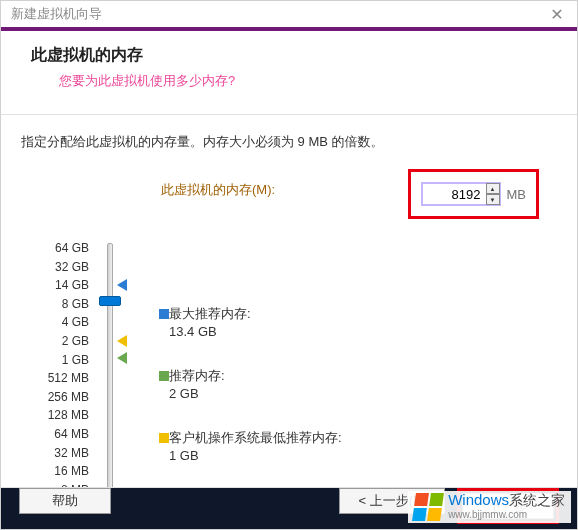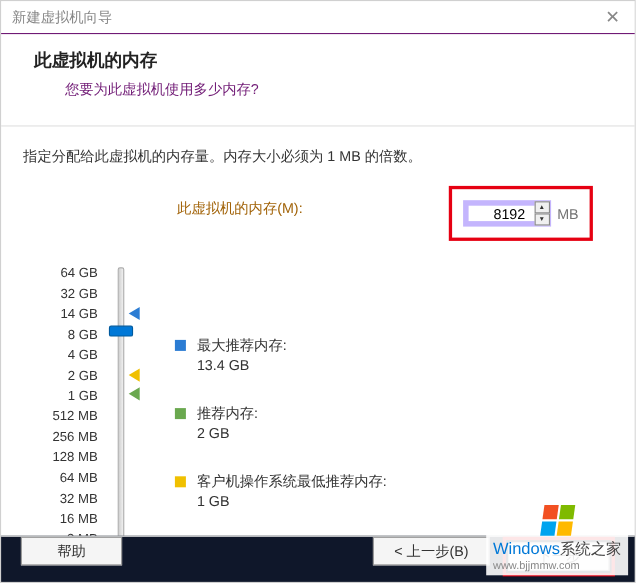--- a/index.html
+++ b/index.html
@@ -15,21 +15,21 @@
     .dialog {
       width: 578px;
       height: 530px;
       background: #ffffff;
       border: 1px solid #d0d0d0;
       position: relative;
     }
     
     .titlebar {
       height: 30px;
-      border-bottom: 1px solid #701a75;
+      border-bottom: 4px solid #701a75;
       display: flex;
       align-items: center;
       padding: 0 10px;
       color: #888;
       font-size: 13px;
       justify-content: flex-end;
     }
     .titlebar .close {
       margin-left: auto;
       width: 20px;
@@ -46,21 +46,21 @@
       padding: 14px 30px 24px 30px;
       border-bottom: 1px solid #e0e0e0;
     }
     .header-title {
       font-size: 16px;
       font-weight: bold;
       color: #222;
     }
     .header-sub {
       font-size: 13px;
-      color: #701a75;
+      color: #ec4899;
       margin-top: 6px;
       margin-left: 28px;
     }
     
     .body {
       padding: 18px 20px 0 20px;
       color: #333;
     }
     
     .mem-row {
@@ -82,21 +82,21 @@
       top:-10px;
       display:flex;
       align-items:center;
       gap:6px;
       border:3px solid #e60012;
       padding:10px 10px;
     }
     .mem-input {
       width: 80px;
       height: 24px;
-      border: 5px solid #c4b5fd;
+      border: 2px solid #c4b5fd;
       text-align: right;
       padding-right: 18px;
       font-size: 13px;
       position:relative;
       background:#fff;
     }
     .spinner {
       position:absolute;
       right:1px;
       top:1px;
@@ -168,21 +168,20 @@
     .marker.green { border-right:10px solid #6aa84f; }
     .info-col {
       flex:1;
       position:relative;
       color:#333;
     }
     .info-item {
       position:absolute;
       left:20px;
       display:flex;
-      gap:10px;
     }
     .sq {
       width:10px;height:10px;
       margin-top:4px;
       flex-shrink:0;
     }
     .sq.blue{background:#2b7cd3;}
     .sq.green{background:#6aa84f;}
     .sq.yellow{background:#f0c000;}
     .info-text{font-size:13px; line-height:18px;}
@@ -221,21 +220,20 @@
     
     .watermark {
       position:absolute;
       right:6px;
       bottom:6px;
       display:flex;
       align-items:center;
       gap:6px;
       background:rgba(255,255,255,0.9);
       padding:2px 6px;
-      flex-direction:column;
     }
     .win-logo{
       width:28px;height:28px;
       display:grid;
       grid-template-columns:1fr 1fr;
       grid-template-rows:1fr 1fr;
       gap:2px;
       transform:skewX(-8deg);
     }
     .win-logo div:nth-child(1){background:#f25022;}
@@ -255,21 +253,21 @@
     <span>新建虚拟机向导</span>
     <span class="close">✕</span>
   </div>
 
   <div class="header">
     <div class="header-title">此虚拟机的内存</div>
     <div class="header-sub">您要为此虚拟机使用多少内存?</div>
   </div>
 
   <div class="body">
-    <div>指定分配给此虚拟机的内存量。内存大小必须为 1 MB 的倍数。</div>
+    <div>指定分配给此虚拟机的内存量。内存大小必须为 9 MB 的倍数。</div>
 
     <div class="mem-row">
       <span class="mem-label">此虚拟机的内存(M):</span>
       <div class="mem-input-wrap">
         <div style="position:relative;">
           <input class="mem-input" value="8192" style="">
           <div class="spinner">
             <div>▲</div>
             <div>▼</div>
           </div>

